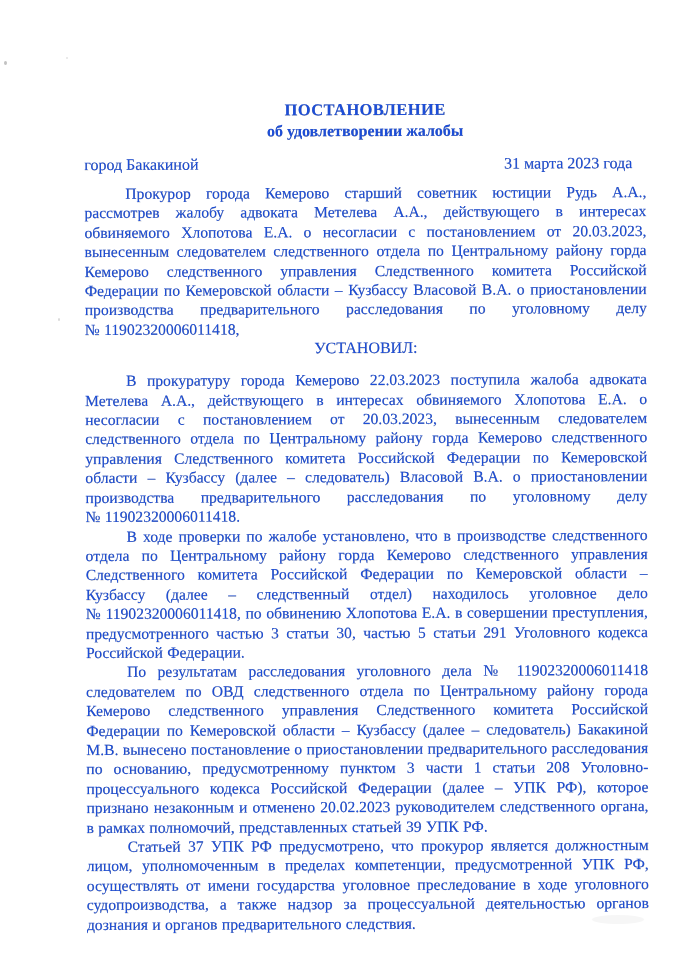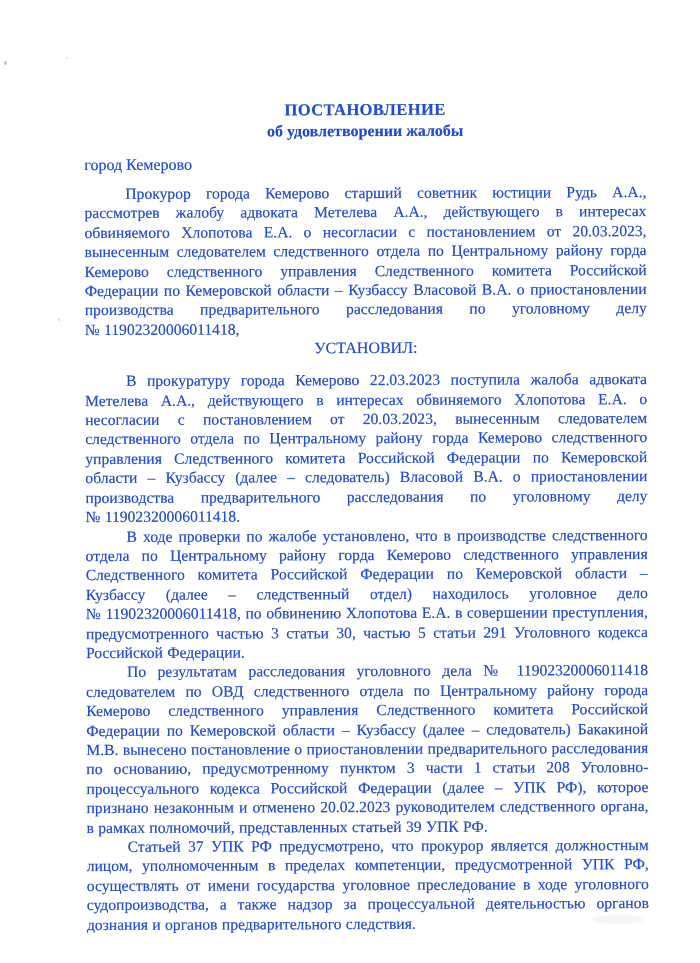--- a/index.html
+++ b/index.html
@@ -95,21 +95,22 @@
   <span class="speck s3"></span>
   <span class="smudge"></span>
 
   <div class="content">
 
     <div class="doc-title">ПОСТАНОВЛЕНИЕ</div>
 
     <div class="doc-subtitle">об удовлетворении жалобы</div>
 
     <div class="place-date">
-      <span class="place">город Кемерово</span>
+      <span class="place">город Бакакиной</span>
+      <span class="date">31 марта 2023 года</span>
     </div>
 
     <p class="para intro">Прокурор города Кемерово старший советник юстиции Рудь А.А., рассмотрев жалобу адвоката Метелева А.А., действующего в интересах обвиняемого Хлопотова Е.А. о несогласии с постановлением от 20.03.2023, вынесенным следователем следственного отдела по Центральному району горда Кемерово следственного управления Следственного комитета Российской Федерации по Кемеровской области – Кузбассу Власовой В.А. о приостановлении производства предварительного расследования по уголовному делу №&nbsp;11902320006011418,</p>
 
     <div class="established">УСТАНОВИЛ:</div>
 
     <p class="para">В прокуратуру города Кемерово 22.03.2023 поступила жалоба адвоката Метелева А.А., действующего в интересах обвиняемого Хлопотова Е.А. о несогласии с постановлением от 20.03.2023, вынесенным следователем следственного отдела по Центральному району горда Кемерово следственного управления Следственного комитета Российской Федерации по Кемеровской области – Кузбассу (далее – следователь) Власовой В.А. о приостановлении производства предварительного расследования по уголовному делу №&nbsp;11902320006011418.</p>
 
     <p class="para">В ходе проверки по жалобе установлено, что в производстве следственного отдела по Центральному району горда Кемерово следственного управления Следственного комитета Российской Федерации по Кемеровской области – Кузбассу (далее – следственный отдел) находилось уголовное дело №&nbsp;11902320006011418, по обвинению Хлопотова Е.А. в совершении преступления, предусмотренного частью 3 статьи 30, частью 5 статьи 291 Уголовного кодекса Российской Федерации.</p>
 

